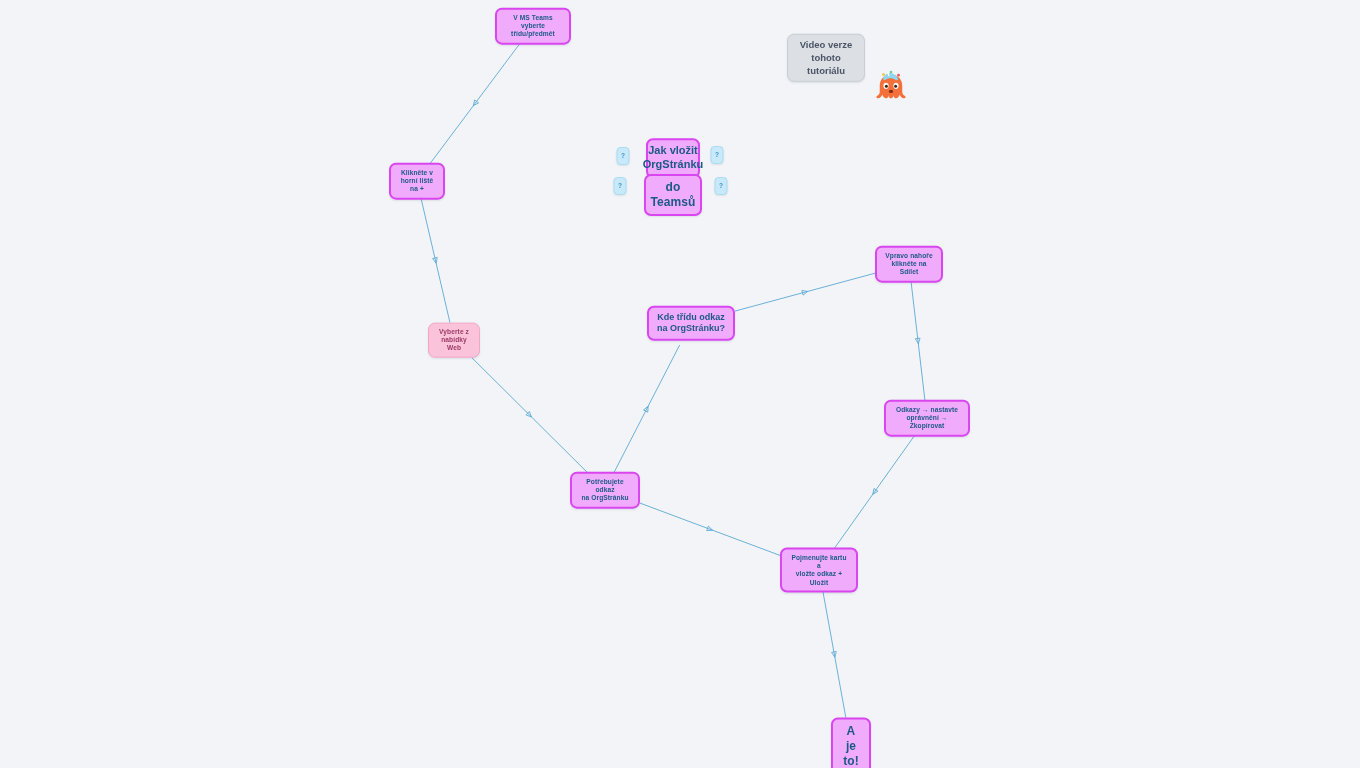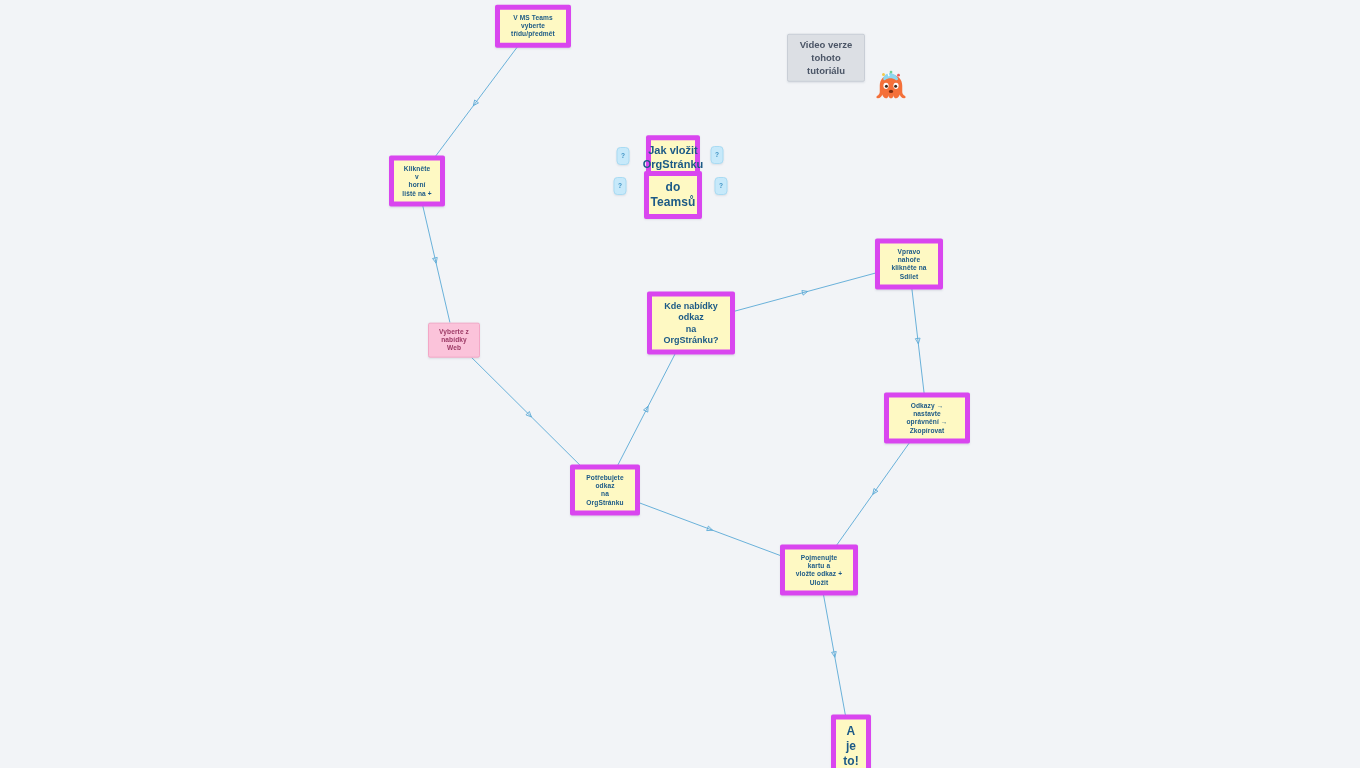--- a/index.html
+++ b/index.html
@@ -27,34 +27,34 @@
     left: 0;
     top: 0;
     width: 1360px;
     height: 768px;
     pointer-events: none;
   }
   .node {
     position: absolute;
     box-sizing: border-box;
     transform: translate(-50%, -50%);
-    border-radius: 2px;
+    border-radius: 7px;
     text-align: center;
     line-height: 1.25;
     white-space: pre-line;
     display: flex;
     align-items: center;
     justify-content: center;
     padding: 4px 8px;
     box-shadow: 0 1px 2px rgba(40,60,90,0.10);
     cursor: default;
   }
   .node.blue {
-    background: #fef9c3;
-    border: 5px solid #d946ef;
+    background: #f0abfc;
+    border: 2px solid #d946ef;
     color: #1c5a86;
   }
   .node.pink {
     background: #fbc3da;
     border: 1px solid #f3a7c6;
     color: #9d3b66;
   }
   .node.grey {
     background: #dcdfe4;
     border: 1px solid #c9ced6;
@@ -158,21 +158,21 @@
       <div class="node small-q" id="n-question-left-bottom" style="left: 620px; top: 186px;"><span class="n-step">?</span></div>
       <div class="node small-q" id="n-question-right-bottom" style="left: 721px; top: 186px;"><span class="n-step">?</span></div>
       <div class="node blue" id="n-step-select-class" style="left: 533px; top: 26px; width: 76px; min-height: 23px;"><span class="n-step">V MS Teams vyberte
 třídu/předmět</span></div>
       <div class="node blue" id="n-step-click-plus" style="left: 417px; top: 181px; width: 56px; min-height: 23px;"><span class="n-step">Klikněte v
 horní liště na +</span></div>
       <div class="node pink" id="n-step-choose-web" style="left: 454px; top: 340px; width: 52px; min-height: 23px;"><span class="n-step">Vyberte z
 nabídky Web</span></div>
       <div class="node blue" id="n-step-need-link" style="left: 605px; top: 490px; width: 70px; min-height: 24px;"><span class="n-step">Potřebujete odkaz
 na OrgStránku</span></div>
-      <div class="node blue" id="n-question-where-link" style="left: 691px; top: 323px; width: 88px; min-height: 30px;"><span class="n-mid">Kde nabídky odkaz
+      <div class="node blue" id="n-question-where-link" style="left: 691px; top: 323px; width: 88px; min-height: 30px;"><span class="n-mid">Kde třídu odkaz
 na OrgStránku?</span></div>
       <div class="node blue" id="n-step-share" style="left: 909px; top: 264px; width: 68px; min-height: 23px;"><span class="n-step">Vpravo nahoře
 klikněte na Sdílet</span></div>
       <div class="node blue" id="n-step-permissions" style="left: 927px; top: 418px; width: 86px; min-height: 24px;"><span class="n-step">Odkazy → nastavte
 oprávnění → Zkopírovat</span></div>
       <div class="node blue" id="n-step-name-tab" style="left: 819px; top: 570px; width: 78px; min-height: 24px;"><span class="n-step">Pojmenujte kartu a
 vložte odkaz + Uložit</span></div>
       <div class="node blue" id="n-step-done" style="left: 851px; top: 746px; width: 40px; min-height: 19px;"><span class="n-title">A je to!</span></div>
       <div class="node grey" id="n-video-version" style="left: 826px; top: 58px; width: 78px; min-height: 26px;"><span class="n-video">Video verze
 tohoto tutoriálu</span></div>

